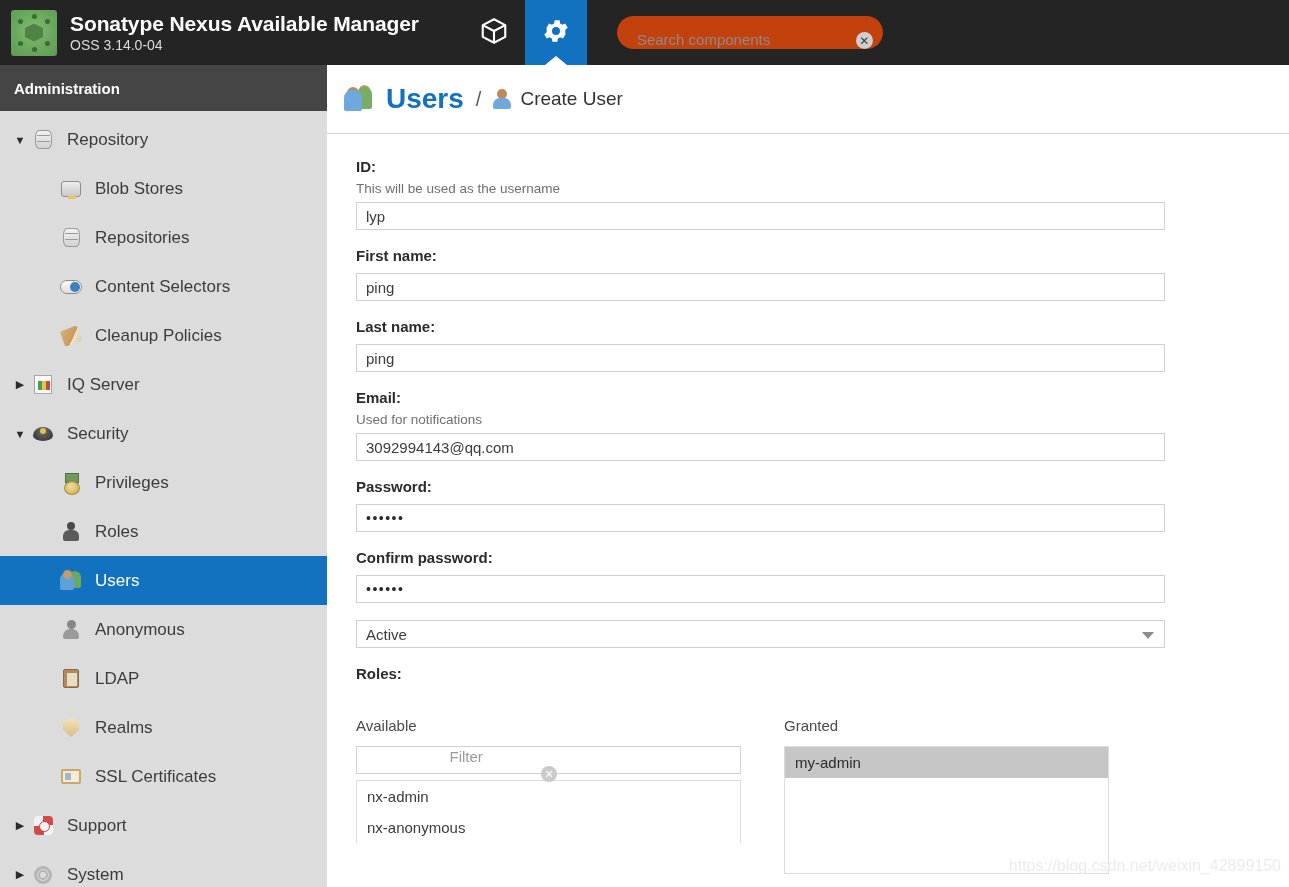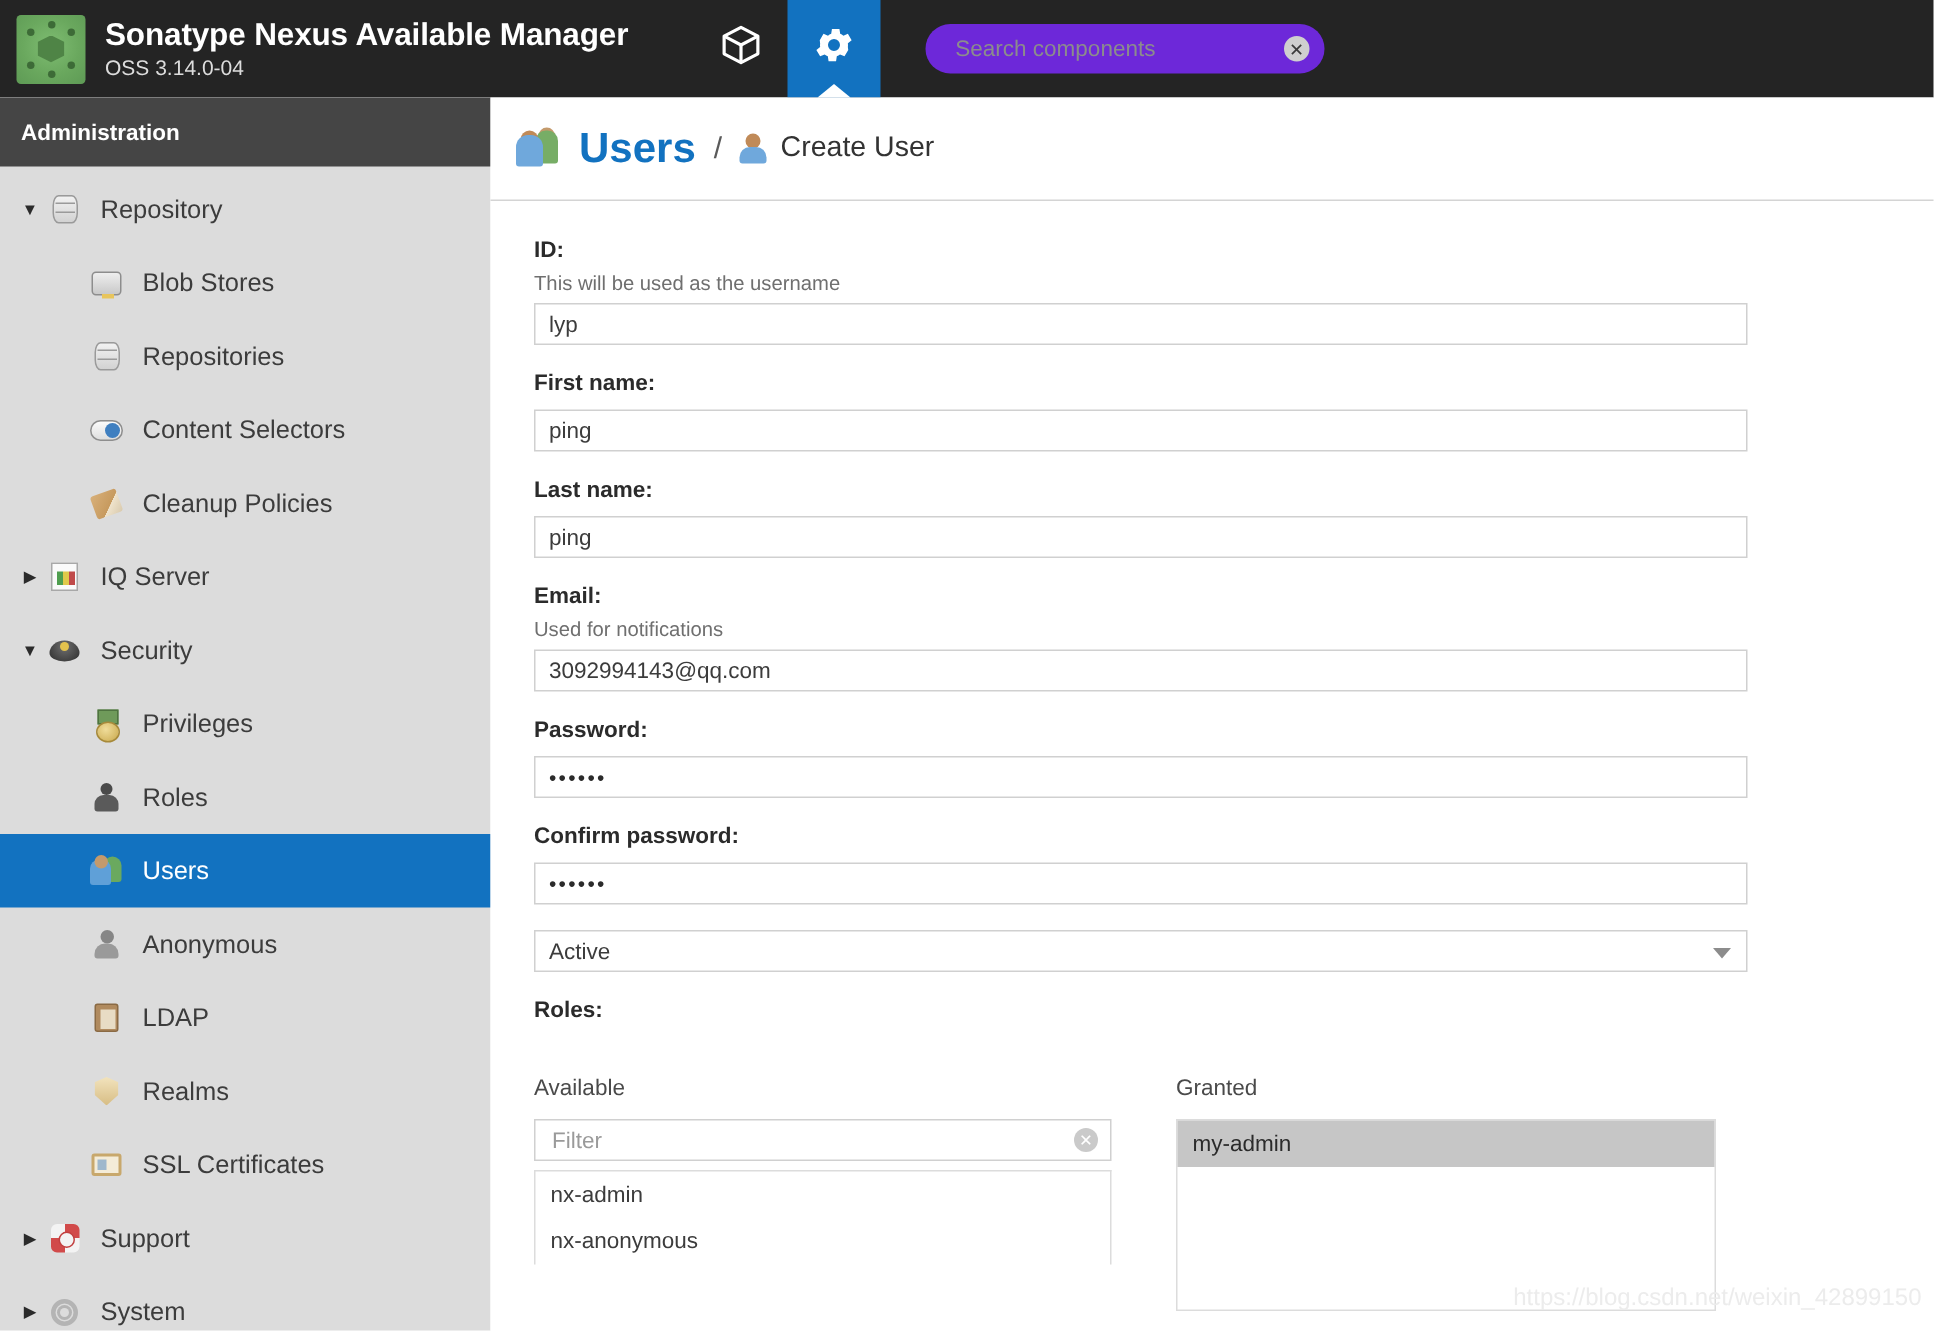--- a/index.html
+++ b/index.html
@@ -67,23 +67,23 @@
     content: ""; position: absolute;
     left: 50%; bottom: 0; transform: translateX(-50%);
     border-left: 11px solid transparent;
     border-right: 11px solid transparent;
     border-bottom: 9px solid #ffffff;
   }
 
   #search-wrap { margin-left: 30px; }
   #search-box {
     width: 266px; height: 33px;
-    background: #6d28d9;
+    background: #c2410c;
     border-radius: 17px;
-    display: flex; align-items: center;
+    display: flex; align-items: flex-end;
     padding: 0 10px 0 18px;
     position: relative;
   }
   #search-input {
     flex: 1; background: transparent; border: 0; outline: 0;
     color: #c8c8c8; font-size: 15px;
     font-family: "Liberation Sans", sans-serif;
   }
   #search-input::placeholder { color: #8c8c8c; }
   .clear-circle {
@@ -378,20 +378,21 @@
   .roles-col { width: 385px; margin-top: 26px; }
   .roles-col + .roles-col { margin-left: 43px; }
   .roles-head {
     font-size: 15px; color: #4a4a4a; margin-bottom: 12px;
   }
   #filter-box {
     width: 385px; height: 28px;
     border: 1px solid #d0d0d0; background: #fff;
     display: flex; align-items: center;
     padding: 0 8px 0 9px;
+    flex-direction: column;
   }
   #filter-input {
     flex: 1; border: 0; outline: 0; background: transparent;
     font-size: 15px; color: #3c3c3c;
     font-family: "Liberation Sans", sans-serif;
   }
   #filter-input::placeholder { color: #9a9a9a; }
   .clear-circle-lt {
     width: 16px; height: 16px; border-radius: 50%;
     background: #cacaca; color: #fff;
@@ -405,21 +406,21 @@
     border-left: 1px solid #dcdcdc;
     border-right: 1px solid #dcdcdc;
     background: #fff;
   }
   .list-row {
     height: 31px; display: flex; align-items: center;
     padding-left: 10px;
     font-size: 15px; color: #3c3c3c; cursor: pointer;
   }
   #granted-list {
-    width: 360px; height: 128px;
+    width: 325px; height: 128px;
     border: 1px solid #dcdcdc;
     background: #fff;
   }
   .list-row.selected { background: #c6c6c6; color: #2b2b2b; }
 
   #watermark {
     position: absolute; right: 8px; bottom: 12px;
     font-size: 16px; color: #ececec;
     white-space: nowrap; pointer-events: none;
     font-family: "Liberation Sans", sans-serif;

